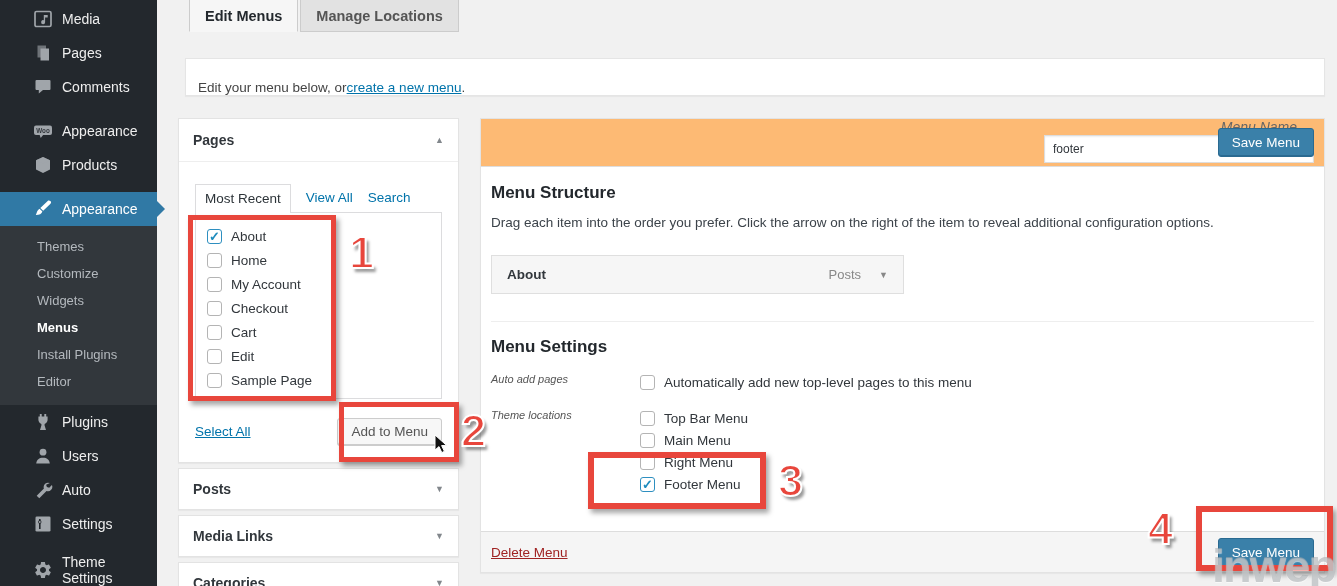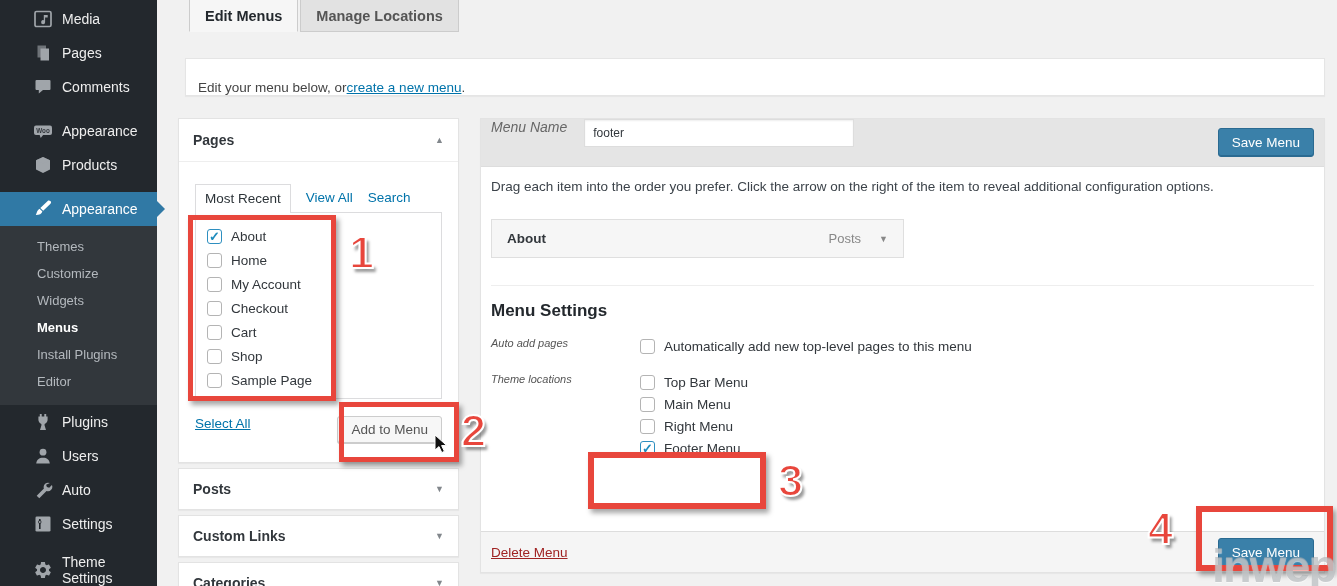--- a/index.html
+++ b/index.html
@@ -42,29 +42,29 @@
   .inner-tabs { margin-top:21px; font-size:13.5px; display:flex; align-items:flex-end; }
   .inner-tab-active { padding:6px 9px 7px; border:1px solid #dcdcde; border-bottom:none; background:#fff; color:#2c3338; position:relative; top:1px; z-index:2;text-align:center; }
   .inner-tab-link { margin-left:15px; padding-bottom:7px; }
   .tab-panel { border:1px solid #dcdcde; background:#fff; height:187px; padding:11px 0 0 11px; }
   .page-item { display:flex; align-items:center; height:24px; font-size:13.5px; color:#32373c; }
   .cb { width:15px; height:15px; border:1px solid #b4b4b4; border-radius:3px; background:#fff; margin-right:9px;
     display:inline-flex; align-items:center; justify-content:center; flex:0 0 15px; cursor:pointer; }
   .cb .tick { display:none; color:#1e8cbe; font-weight:bold; font-size:13px; line-height:1; }
   .cb.checked { border-color:#2e8fc0; }
   .cb.checked .tick { display:block; }
-  .pb-actions { margin-top:17px; display:flex; justify-content:space-between; align-items:flex-start; height:30px; }
+  .pb-actions { margin-top:17px; display:flex; justify-content:space-between; align-items:center; height:30px; }
   .select-all { font-size:13.5px; }
   .btn-secondary { background:#f7f7f7; border:1px solid #ccc; border-radius:3px; padding:5px 13px; font-size:13.5px; color:#555; box-shadow:0 1px 0 #ccc; cursor:pointer; }
   .accordion { margin-top:5px; display:flex; justify-content:space-between; align-items:center; padding:12px 14px; cursor:pointer; }
   
   .right-panel { position:absolute; left:480px; top:118px; width:845px; height:455px; background:#fff;
     border:1px solid #e3e3e3; box-shadow:0 1px 1px rgba(0,0,0,.04); z-index:1; }
-  .name-bar { position:absolute; left:0; top:0; right:0; height:48px; background:#e5e5e5; border-bottom:1px solid #ddd;
-    display:flex; align-items:flex-start; padding:0 10px; }
+  .name-bar { position:absolute; left:0; top:0; right:0; height:48px; background:#fdba74; border-bottom:1px solid #ddd;
+    display:flex; align-items:flex-end; padding:0 10px;flex-direction:column; }
   .name-label { font-style:italic; font-size:14px; color:#666; margin-right:17px; }
   .name-input { width:270px; height:28px; border:1px solid #ddd; box-shadow:inset 0 1px 2px rgba(0,0,0,.07);
     font-size:12px; padding:0 8px; color:#32373c; font-family:"Liberation Sans", sans-serif; }
   .btn-primary { background:#3a80a9; border:1px solid #2a6a91; border-radius:3px; color:#fff; font-size:13.5px;
     padding:6px 13px; box-shadow:inset 0 -1px 0 #2a6a91; cursor:pointer; font-family:"Liberation Sans", sans-serif; }
   .save-top { position:absolute; right:10px; top:9px; }
   .panel-body { position:absolute; left:0; top:48px; right:0; bottom:41px; padding:0 10px; overflow:hidden; }
   .h-structure { margin-top:16px; font-size:17px; font-weight:700; color:#23282d; }
   .structure-help { margin-top:12px; font-size:13.5px; color:#3c434a; }
   .menu-item-box { margin-top:25px; width:413px; height:39px; background:#f6f6f6; border:1px solid #dfdfdf;
@@ -228,54 +228,55 @@
           <div class="page-item">
             <span class="cb"></span>
             <span>Checkout</span>
           </div>
           <div class="page-item">
             <span class="cb"></span>
             <span>Cart</span>
           </div>
           <div class="page-item">
             <span class="cb"></span>
-            <span>Shop</span>
+            <span>Edit</span>
           </div>
           <div class="page-item">
             <span class="cb"></span>
             <span>Sample Page</span>
           </div>
         </div>
         <div class="pb-actions">
           <span class="select-all link-blue">Select All</span>
           <button class="btn-secondary">Add to Menu</button>
         </div>
       </div>
     </div>
     <div class="postbox accordion">
       <span class="pb-title">Posts</span>
       <span class="pb-toggle">▼</span>
     </div>
     <div class="postbox accordion">
-      <span class="pb-title">Custom Links</span>
+      <span class="pb-title">Media Links</span>
       <span class="pb-toggle">▼</span>
     </div>
     <div class="postbox accordion">
       <span class="pb-title">Categories</span>
       <span class="pb-toggle">▼</span>
     </div>
   </div>
 
   <div class="right-panel">
     <div class="name-bar">
       <span class="name-label">Menu Name</span>
       <input class="name-input" value="footer" style="">
       <button class="btn-primary save-top">Save Menu</button>
     </div>
     <div class="panel-body">
+      <div class="h-structure">Menu Structure</div>
       <div class="structure-help">Drag each item into the order you prefer. Click the arrow on the right of the item to reveal additional configuration options.</div>
       <div class="menu-item-box">
         <span class="mi-label">About</span>
         <span class="mi-right">
           <span class="mi-type">Posts</span>
           <span class="mi-caret">▼</span>
         </span>
       </div>
       <div class="hr"></div>
       <div class="h-settings">Menu Settings</div>

